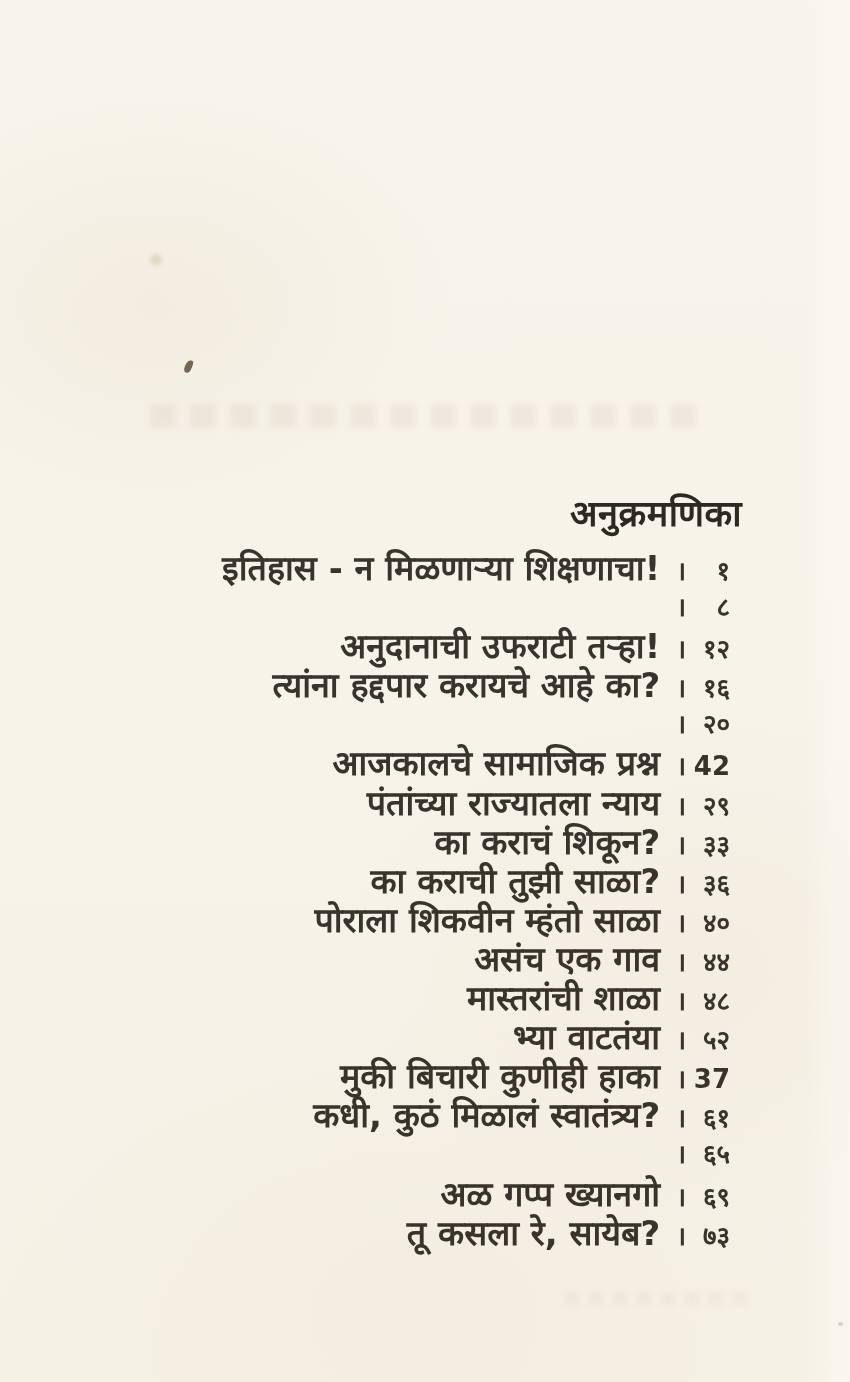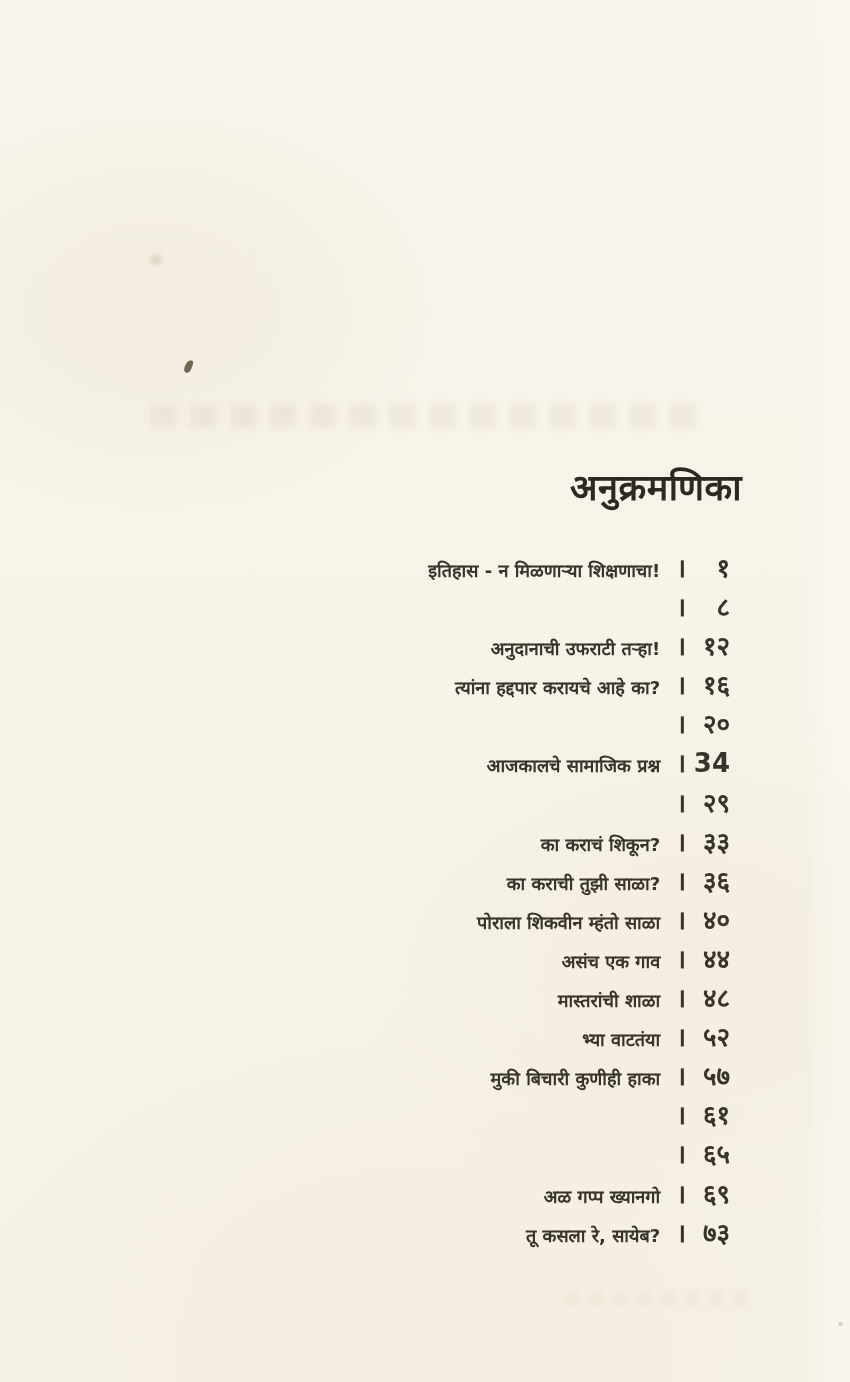--- a/index.html
+++ b/index.html
@@ -26,21 +26,21 @@
   
   .edge-band {
     position: absolute;
     top: 0; bottom: 0; right: 0;
     width: 45px;
     background: linear-gradient(90deg, rgba(255,255,255,0) 0%, rgba(255,255,253,0.30) 60%);
     pointer-events: none;
   }
   .heading {
     position: absolute;
-    top: 462px;
+    top: 488px;
     right: 108px;
     font-size: 36px;
     font-weight: 700;
     letter-spacing: 0.5px;
     color: #2c2921;
   }
   .toc {
     position: absolute;
     top: 549px;
     left: 60px;
@@ -48,21 +48,21 @@
   }
   .toc-row {
     display: flex;
     justify-content: flex-end;
     align-items: baseline;
     height: 39.1px;
     line-height: 39.1px;
     white-space: nowrap;
   }
   .toc-title {
-    font-size: 18px;
+    font-size: 34px;
     font-weight: 600;
     color: #38342b;
     text-align: center;
   }
   .toc-sep {
     font-size: 26px;
     font-weight: 600;
     color: #38342b;
     margin-left: 16px;
   }
@@ -168,24 +168,25 @@
   </div>
 
   <div class="toc-row">
     <span class="toc-sep">।</span>
     <span class="toc-num">२०</span>
   </div>
 
   <div class="toc-row">
     <span class="toc-title">आजकालचे सामाजिक प्रश्न</span>
     <span class="toc-sep">।</span>
-    <span class="toc-num">34</span>
-  </div>
-
-  <div class="toc-row">
+    <span class="toc-num">42</span>
+  </div>
+
+  <div class="toc-row">
+    <span class="toc-title">पंतांच्या राज्यातला न्याय</span>
     <span class="toc-sep">।</span>
     <span class="toc-num">२९</span>
   </div>
 
   <div class="toc-row">
     <span class="toc-title">का कराचं शिकून?</span>
     <span class="toc-sep">।</span>
     <span class="toc-num">३३</span>
   </div>
 
@@ -215,24 +216,25 @@
 
   <div class="toc-row">
     <span class="toc-title">भ्या वाटतंया</span>
     <span class="toc-sep">।</span>
     <span class="toc-num">५२</span>
   </div>
 
   <div class="toc-row">
     <span class="toc-title">मुकी बिचारी कुणीही हाका</span>
     <span class="toc-sep">।</span>
-    <span class="toc-num">५७</span>
-  </div>
-
-  <div class="toc-row">
+    <span class="toc-num">37</span>
+  </div>
+
+  <div class="toc-row">
+    <span class="toc-title">कधी, कुठं मिळालं स्वातंत्र्य?</span>
     <span class="toc-sep">।</span>
     <span class="toc-num">६१</span>
   </div>
 
   <div class="toc-row">
     <span class="toc-sep">।</span>
     <span class="toc-num">६५</span>
   </div>
 
   <div class="toc-row">

